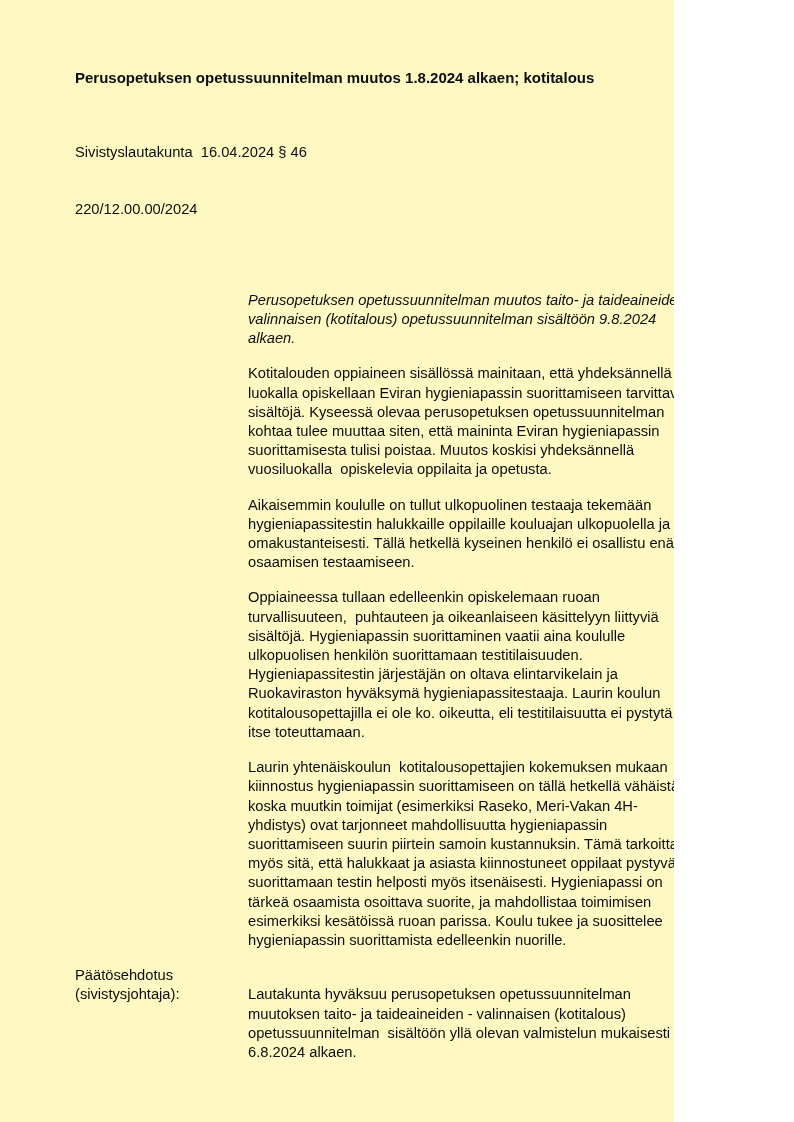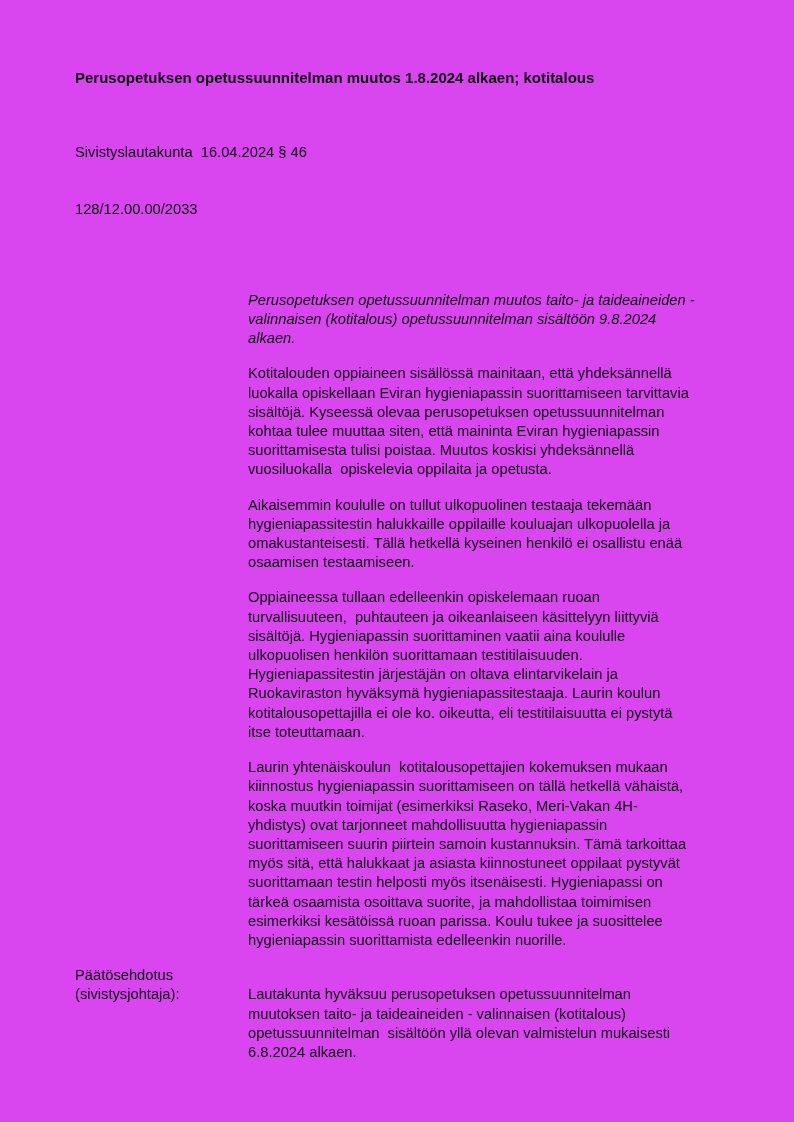--- a/index.html
+++ b/index.html
@@ -2,23 +2,23 @@
 <html><head>
 <meta charset="utf-8">
 <style>
   html, body {
     margin: 0;
     padding: 0;
     background: #ffffff;
   }
   .doc {
     position: relative;
-    width: 794px;
+    width: 674px;
     height: 1122px;
-    background: #d946ef;
+    background: #fef9c3;
     color: #0d0d0d;
     font-family: "Liberation Sans", sans-serif;
     font-size: 14.7px;
     line-height: 19.2px;
     overflow: hidden;
     box-sizing: border-box;
   }
   .title {
     margin: 0;
     padding: 68px 0 0 75px;
@@ -58,21 +58,21 @@
 </style>
 </head>
 <body>
 
 <div class="doc">
 
   <h1 class="title">Perusopetuksen opetussuunnitelman muutos 1.8.2024 alkaen; kotitalous</h1>
 
   <div class="meta">
     <div>Sivistyslautakunta  16.04.2024 § 46</div>
-    <div>128/12.00.00/2033</div>
+    <div>220/12.00.00/2024</div>
   </div>
 
   <div class="content-col">
 
     <div class="block italic">Perusopetuksen opetussuunnitelman muutos taito- ja taideaineiden -
 valinnaisen (kotitalous) opetussuunnitelman sisältöön 9.8.2024
 alkaen.</div>
 
     <div class="block">Kotitalouden oppiaineen sisällössä mainitaan, että yhdeksännellä
 luokalla opiskellaan Eviran hygieniapassin suorittamiseen tarvittavia

